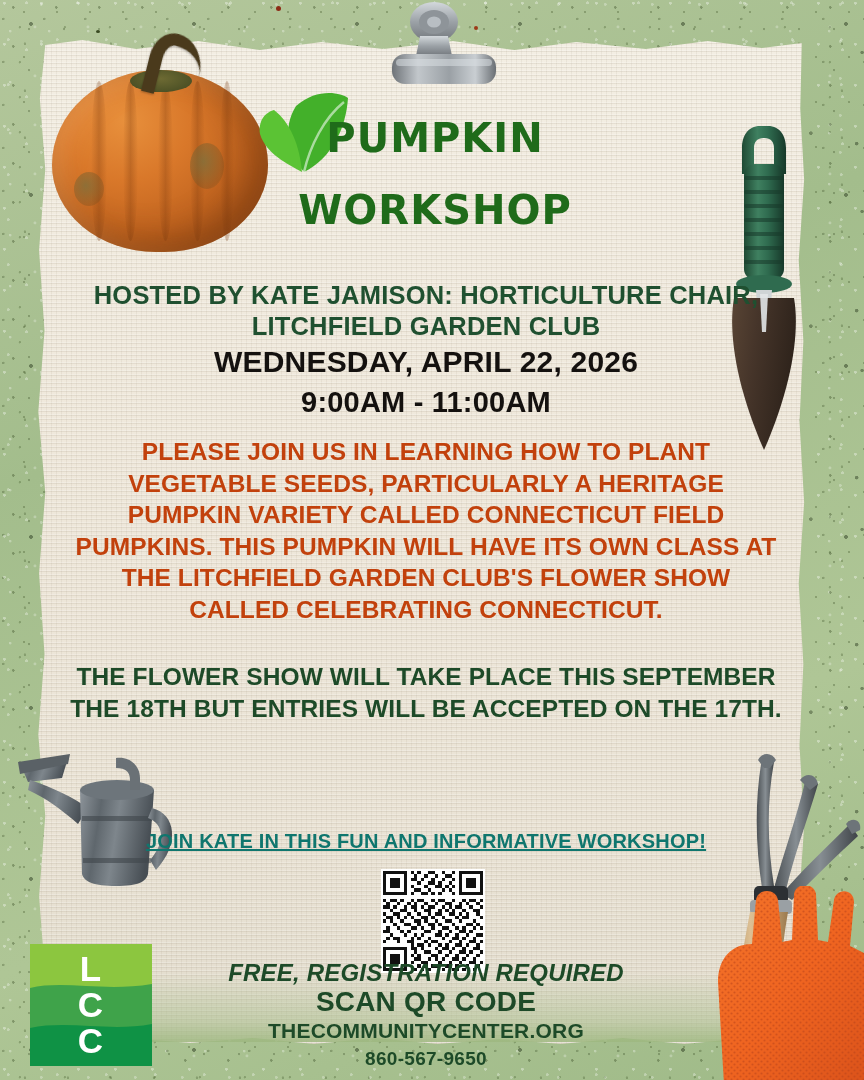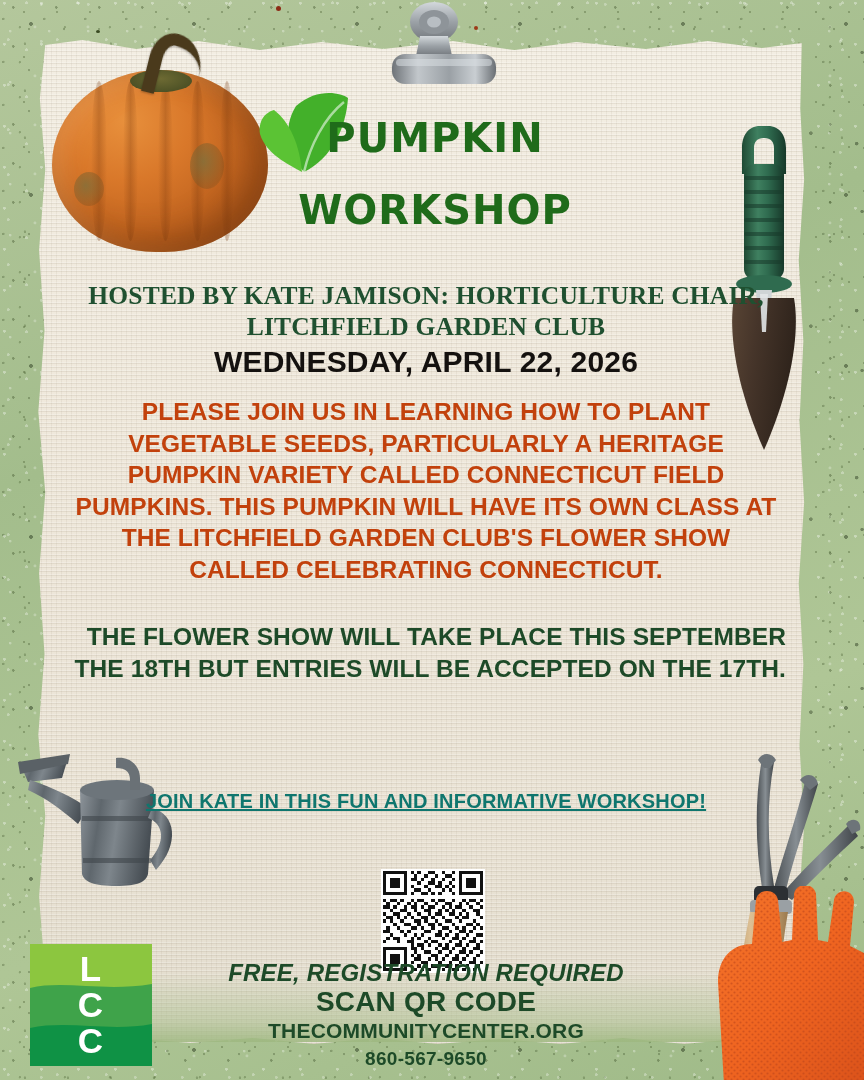--- a/index.html
+++ b/index.html
@@ -194,21 +194,20 @@
   .title .t-line { display: block; }
 
   .host {
     color: #1f5030;
     font-size: 25.5px;
     font-weight: 700;
     line-height: 31px;
     letter-spacing: 0.2px;
     text-transform: uppercase;
     margin: 34px 0 0 0;
-    font-family: Liberation Serif, serif;
   }
   .datetime {
     color: #14110f;
     font-size: 30px;
     font-weight: 700;
     line-height: 40px;
     letter-spacing: 0.2px;
     text-transform: uppercase;
     margin: 0 0 0 0;
   }
@@ -226,21 +225,20 @@
   }
   .show-para {
     color: #1d4a28;
     font-size: 24.5px;
     font-weight: 700;
     line-height: 31.5px;
     letter-spacing: 0.1px;
     text-transform: uppercase;
     margin: 36px auto 0 auto;
     width: 720px;
-    text-align: right;
   }
   .join-line {
     color: #0f766e;
     font-size: 20px;
     font-weight: 700;
     line-height: 26px;
     letter-spacing: 0.2px;
     text-transform: uppercase;
     margin: 104px 0 0 0;
     text-decoration: underline;
@@ -690,20 +688,21 @@
       <span class="t-line">Workshop</span>
     </h1>
 
     <div class="host">
       <div>Hosted by Kate Jamison: Horticulture Chair,</div>
       <div>Litchfield Garden Club</div>
     </div>
 
     <div class="datetime">
       <div>Wednesday, April 22, 2026</div>
+      <div class="dt-time">9:00AM - 11:00AM</div>
     </div>
 
     <p class="body-para">Please join us in learning how to plant vegetable seeds, particularly a heritage pumpkin variety called Connecticut Field Pumpkins. This pumpkin will have its own class at the Litchfield Garden Club's Flower Show called Celebrating Connecticut.</p>
 
     <p class="show-para">The Flower Show will take place this September the 18th but entries will be accepted on the 17th.</p>
 
     <div class="join-line">Join Kate in this fun and informative workshop!</div>
   </div>
 
   <div class="footer">

